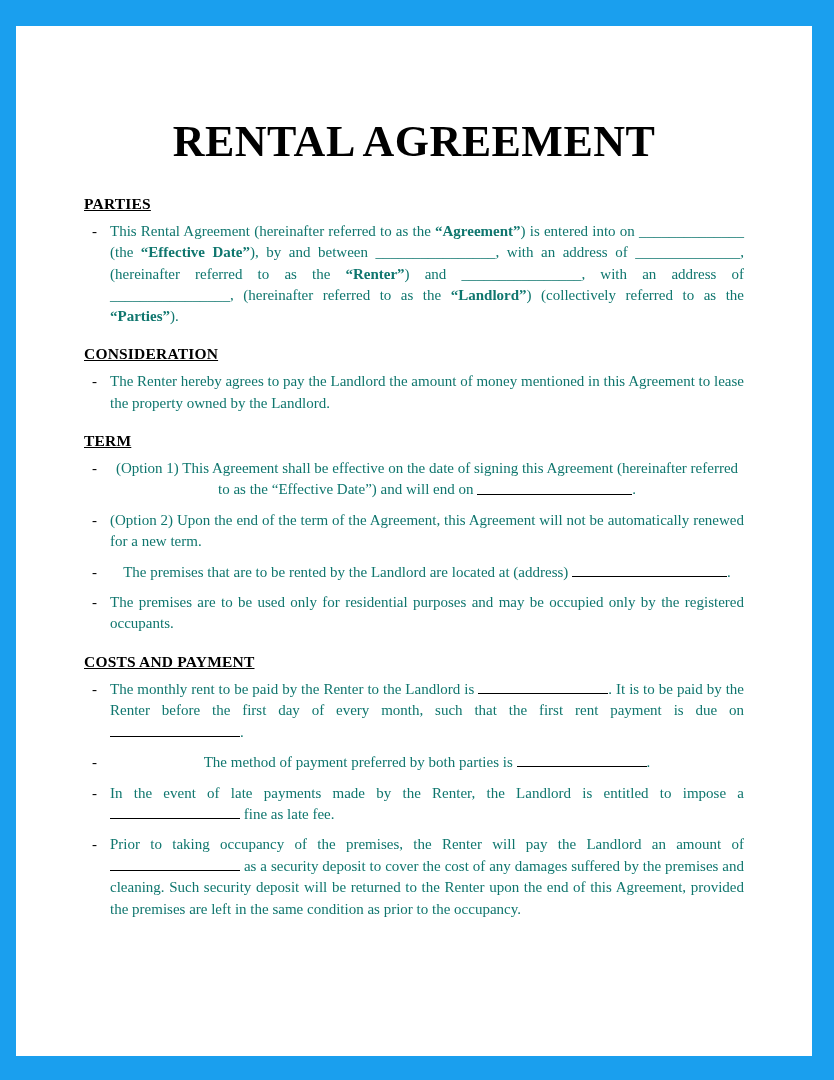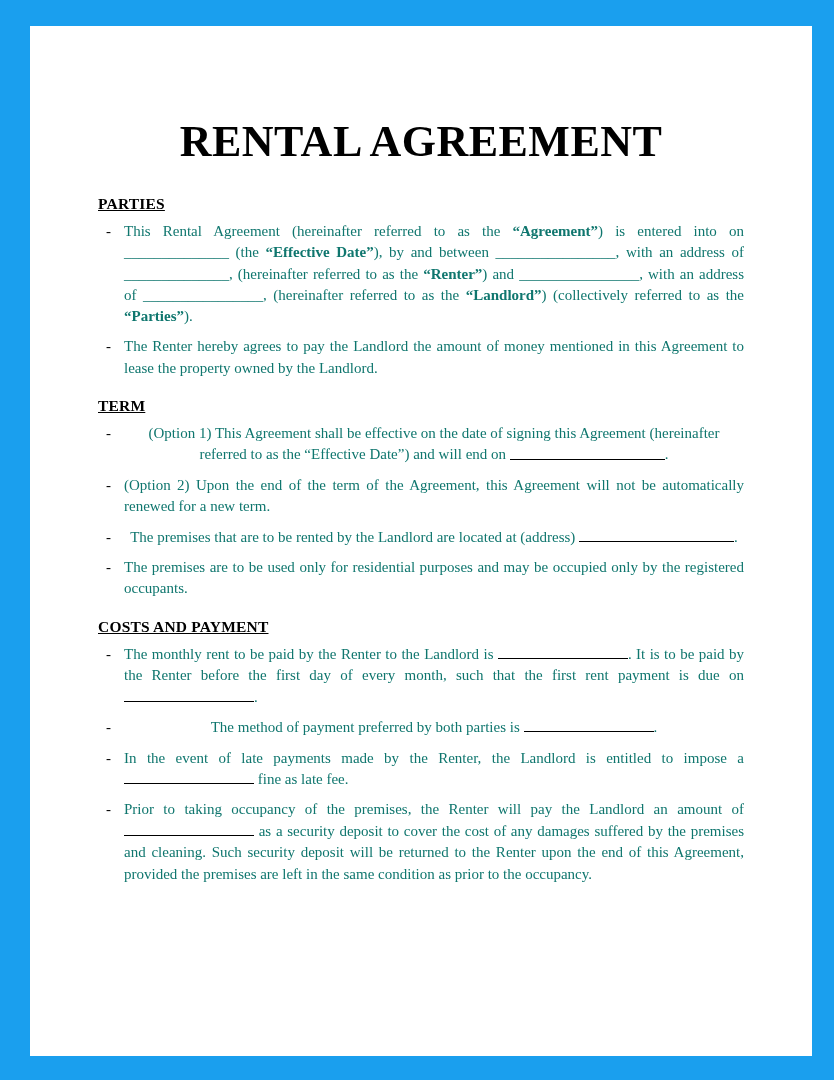--- a/index.html
+++ b/index.html
@@ -12,21 +12,21 @@
     background: #ffffff;
     font-family: "Liberation Serif", serif;
     overflow: hidden;
   }
   .page {
     position: relative;
     width: 834px;
     height: 1080px;
     box-sizing: border-box;
     background: #1a9fee;
-    padding: 26px 22px 24px 30px;
+    padding: 26px 22px 24px 16px;
   }
   .paper {
     background: #ffffff;
     width: 100%;
     height: 100%;
     box-sizing: border-box;
     padding: 60px 68px 40px 68px;
     position: relative;
   }
   .doc-title {
@@ -98,20 +98,21 @@
     <h1 class="doc-title">RENTAL AGREEMENT</h1>
 
     <div class="section-heading first">PARTIES</div>
     <ul class="bullet-list">
       <li class="bullet-item">
         <span class="dash">-</span>
         <span class="bullet-text"><span>This Rental Agreement (hereinafter referred to as the </span><b>“Agreement”</b><span>) is entered into on ______________ (the </span><b>“Effective Date”</b><span>), by and between ________________, with an address of ______________, (hereinafter referred to as the </span><b>“Renter”</b><span>) and ________________, with an address of ________________, (hereinafter referred to as the </span><b>“Landlord”</b><span>) (collectively referred to as the </span><b>“Parties”</b><span>).</span></span>
       </li>
     </ul>
 
+    <div class="section-heading">CONSIDERATION</div>
     <ul class="bullet-list">
       <li class="bullet-item">
         <span class="dash">-</span>
         <span class="bullet-text">The Renter hereby agrees to pay the Landlord the amount of money mentioned in this Agreement to lease the property owned by the Landlord.</span>
       </li>
     </ul>
 
     <div class="section-heading">TERM</div>
     <ul class="bullet-list">
       <li class="bullet-item">

